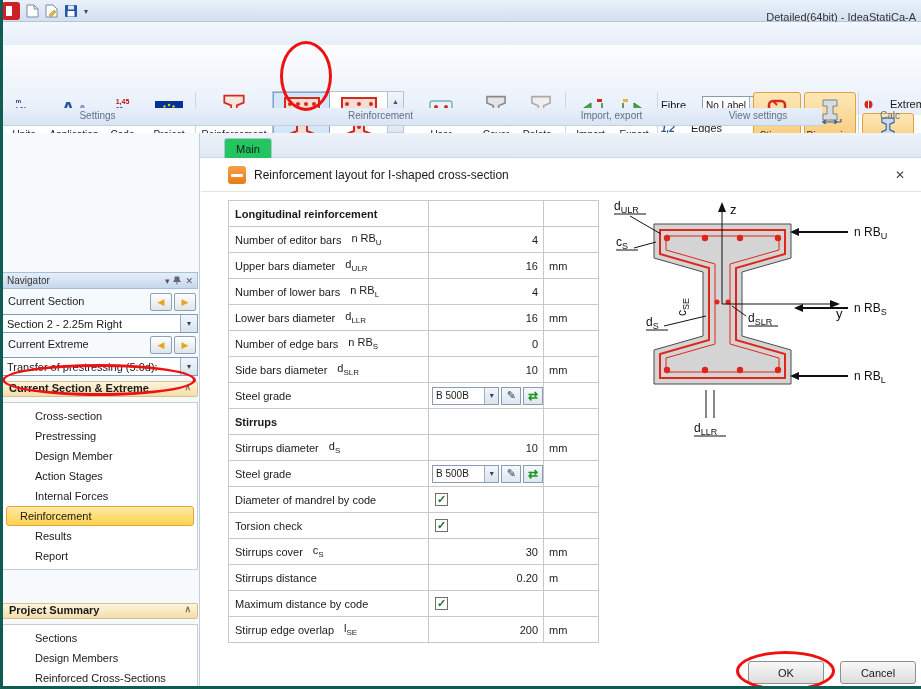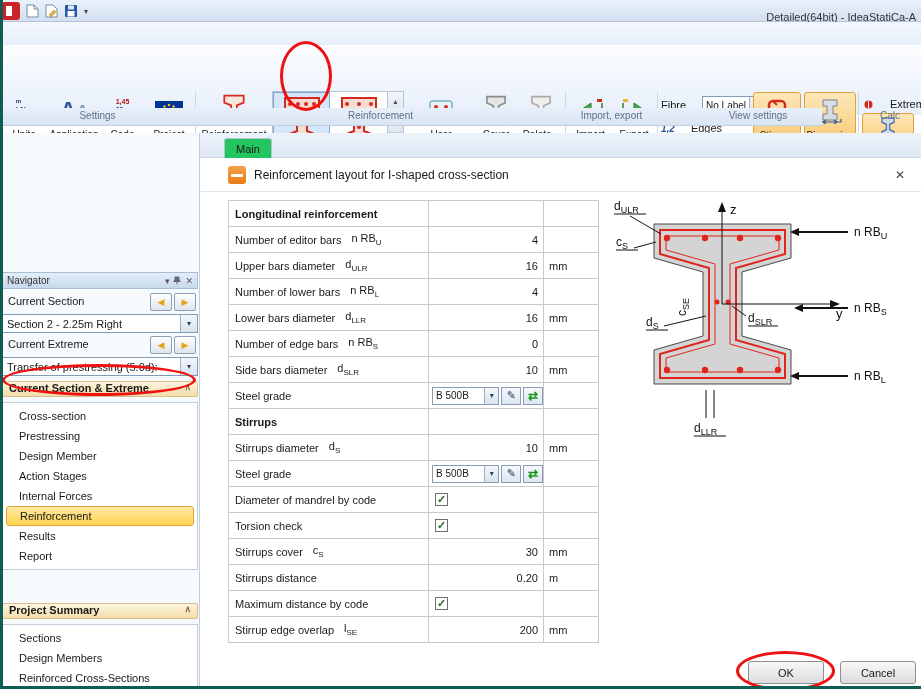--- a/index.html
+++ b/index.html
@@ -51,21 +51,21 @@
   #navpanel{left:0;top:133px;width:200px;height:556px;background:#f7fafd;border-right:1px solid #c2cfdf}
   #navheader{left:2px;top:139px;width:196px;height:17px;background:linear-gradient(#e5eef8,#c7d8ec);border:1px solid #a9bdd5;display:flex;align-items:center;padding:0 4px;font-size:10px;color:#333}
   #navheader .hic{margin-left:auto;display:flex;gap:4px;color:#556;font-size:9px;align-items:center}
   .navlabel{position:absolute;font-weight:normal;font-size:11px;left:8px}
   .navarrow{position:absolute;width:22px;height:18px;border:1px solid #8fa0b5;border-radius:2px;background:linear-gradient(#fefefe,#dfe5ec);display:flex;align-items:center;justify-content:center;color:#e8a317;font-size:9px}
   .navcombo{position:absolute;left:2px;width:196px;height:19px;border:1px solid #7f9db9;background:#fff;display:flex;align-items:center;font-size:11px}
   .navcombo .txt{flex:1;padding-left:4px;white-space:nowrap;overflow:hidden}
   .navgroup{position:absolute;left:2px;width:196px;height:16px;border:1px solid #d8c08b;border-radius:2px;background:linear-gradient(#fdf5df,#f3ddaa);display:flex;align-items:flex-start;padding:0 6px;font-weight:bold;font-size:11px}
   .navgroup .chev{margin-left:auto;color:#8a7340;font-size:9px}
   .navlist{position:absolute;left:2px;width:196px;background:#fff;border:1px solid #c3cedd;padding:3px 0}
-  .navitem{height:20px;display:flex;align-items:center;padding-left:16px;font-size:11px}
+  .navitem{height:20px;display:flex;align-items:center;padding-left:32px;font-size:11px}
   .navitem.sel{background:linear-gradient(#ffe9a6,#ffd24d);border:1px solid #e2a63a;border-radius:3px;margin:0 3px;padding-left:13px}
 
   
   #tabstrip{left:200px;top:133px;width:721px;height:25px;background:linear-gradient(#eef3fa,#dfe8f4);border-bottom:1px solid #cdd8e6}
   #maintab{left:224px;top:138px;width:48px;height:20px;background:#22c55e;border:1px solid #b5c3d6;border-bottom:none;border-radius:3px 3px 0 0;display:flex;align-items:center;justify-content:center}
   #content{left:201px;top:158px;width:720px;height:531px;background:#fff}
   #dlghead{left:201px;top:158px;width:720px;height:34px;border-bottom:1px solid #e3e3e3;display:flex;align-items:center}
   .dlgicon{width:18px;height:18px;margin-left:27px;background:linear-gradient(#f6a04a,#e87c14);border-radius:3px;position:relative}
   .dlgicon::after{content:"";position:absolute;left:3px;top:8px;width:12px;height:3px;background:#fff;border-radius:1px}
   #dlgtitle{margin-left:8px;font-size:12px}

